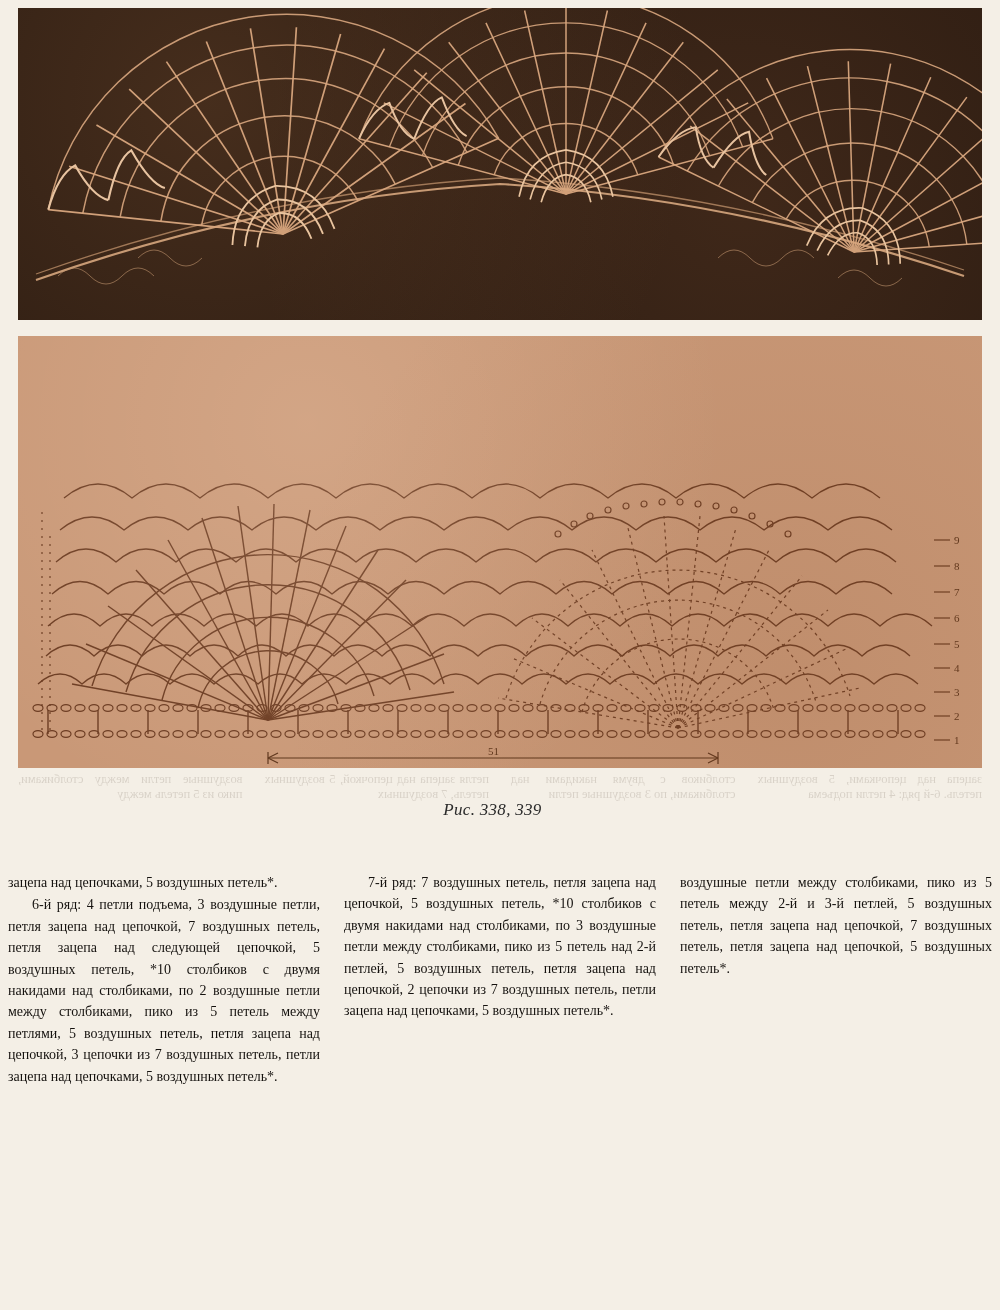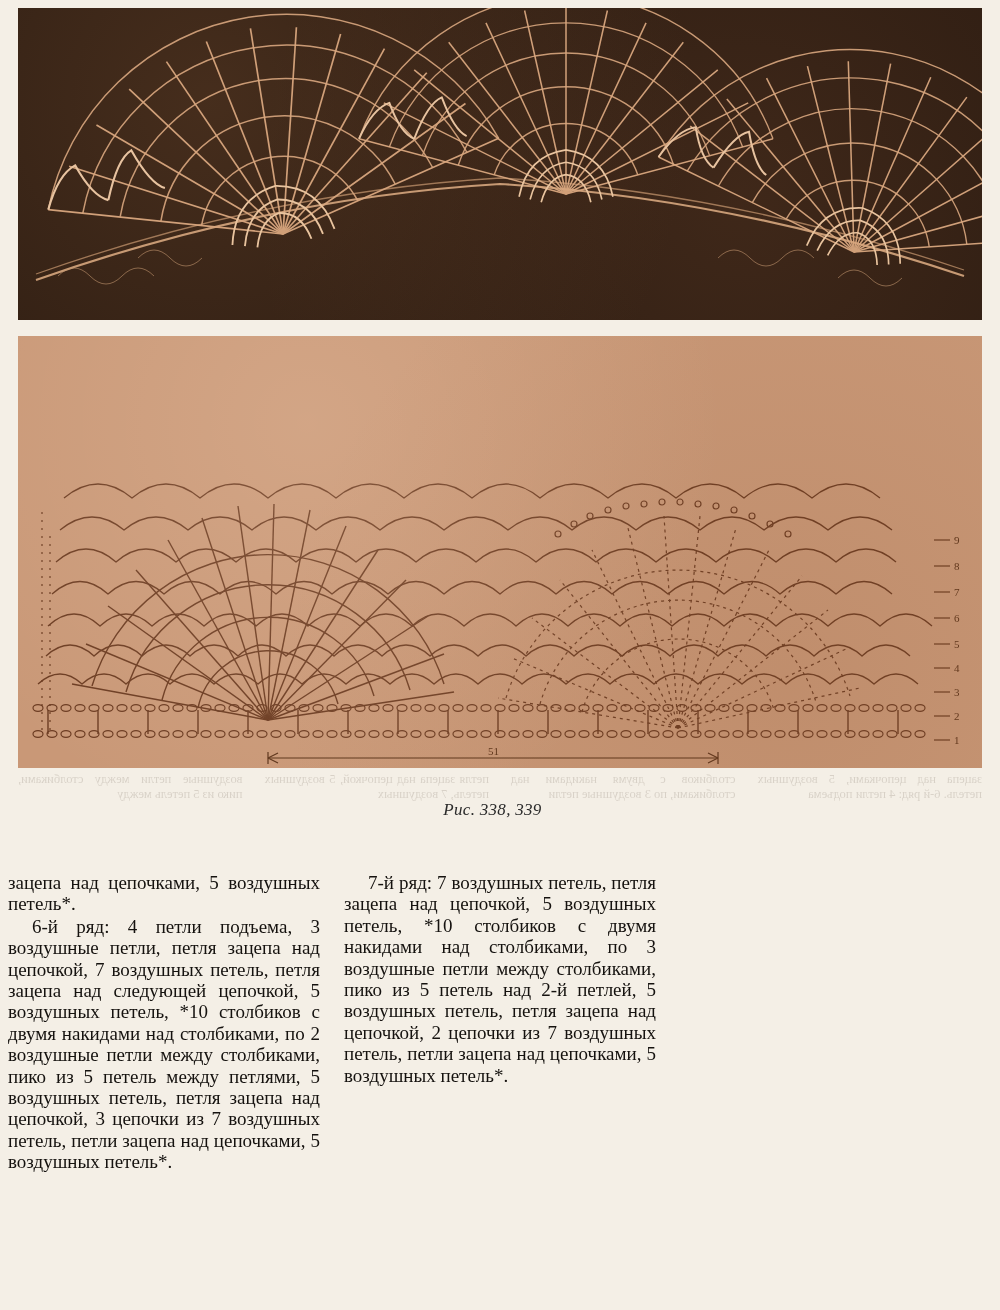--- a/index.html
+++ b/index.html
@@ -92,21 +92,21 @@
     position: absolute;
     left: 8px;
     top: 872px;
     width: 984px;
     height: 420px;
     display: flex;
     gap: 24px;
   }
   .col {
     flex: 1;
-    font-size: 19px;
+    font-size: 14px;
     line-height: 21.4px;
     color: #15120f;
     text-align: justify;
     hyphens: manual;
   }
   .col p { margin: 0 0 1px 0; }
   .col p.indent { text-indent: 24px; font-family: Liberation Serif, serif; }
 </style>
 </head>
 <body>
@@ -485,14 +485,15 @@
 
 <div class="columns">
   <div class="col">
     <p>зацепа над цепочками, 5 воздушных петель*.</p>
     <p class="indent">6-й ряд: 4 петли подъема, 3 воздушные петли, петля зацепа над цепочкой, 7 воздушных петель, петля зацепа над следующей цепочкой, 5 воздушных петель, *10 столбиков с двумя накидами над столбиками, по 2 воздушные петли между столбиками, пико из 5 петель между петлями, 5 воздушных петель, петля зацепа над цепочкой, 3 цепочки из 7 воздушных петель, петли зацепа над цепочками, 5 воздушных петель*.</p>
   </div>
   <div class="col">
     <p class="indent">7-й ряд: 7 воздушных петель, петля зацепа над цепочкой, 5 воздушных петель, *10 столбиков с двумя накидами над столбиками, по 3 воздушные петли между столбиками, пико из 5 петель над 2-й петлей, 5 воздушных петель, петля зацепа над цепочкой, 2 цепочки из 7 воздушных петель, петли зацепа над цепочками, 5 воздушных петель*.</p>
   </div>
   <div class="col">
+    <p>воздушные петли между столбиками, пико из 5 петель между 2-й и 3-й петлей, 5 воздушных петель, петля зацепа над цепочкой, 7 воздушных петель, петля зацепа над цепочкой, 5 воздушных петель*.</p>
   </div>
 </div>
 
 </body></html>

